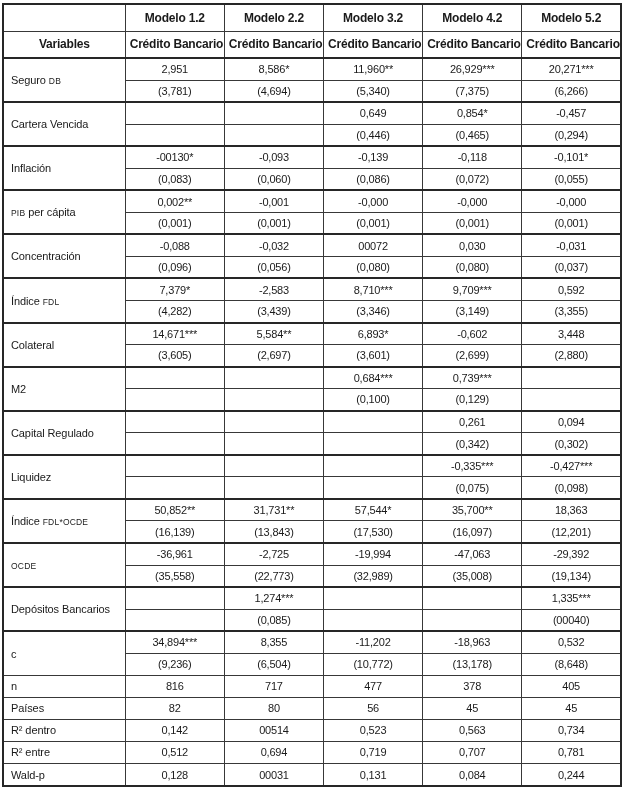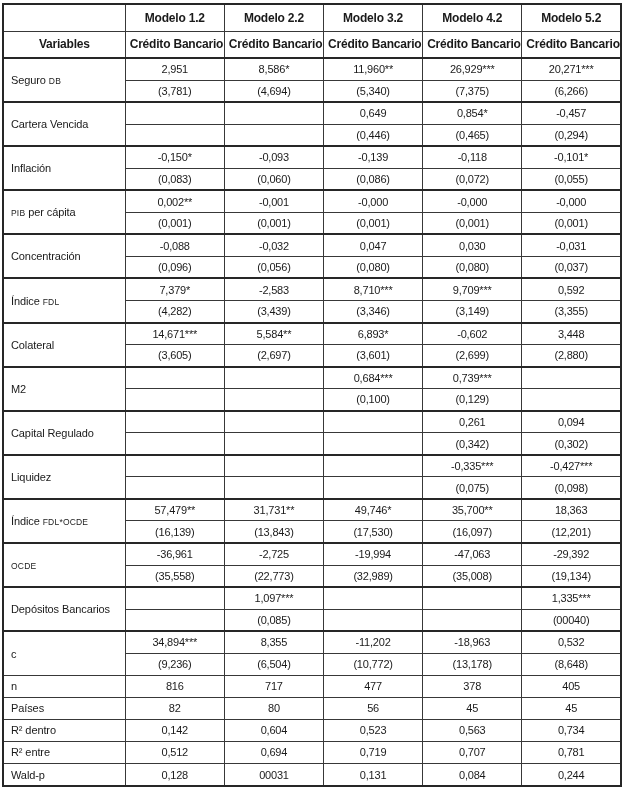--- a/index.html
+++ b/index.html
@@ -120,21 +120,21 @@
         </tr>
         <tr>
           <td class="val"></td>
           <td class="val"></td>
           <td class="val">(0,446)</td>
           <td class="val">(0,465)</td>
           <td class="val">(0,294)</td>
         </tr>
         <tr class="grp">
           <th class="lbl" rowspan="2"><span>Inflación</span></th>
-          <td class="val">-0,150*</td>
+          <td class="val">-00130*</td>
           <td class="val">-0,093</td>
           <td class="val">-0,139</td>
           <td class="val">-0,118</td>
           <td class="val">-0,101*</td>
         </tr>
         <tr>
           <td class="val">(0,083)</td>
           <td class="val">(0,060)</td>
           <td class="val">(0,086)</td>
           <td class="val">(0,072)</td>
@@ -152,21 +152,21 @@
           <td class="val">(0,001)</td>
           <td class="val">(0,001)</td>
           <td class="val">(0,001)</td>
           <td class="val">(0,001)</td>
           <td class="val">(0,001)</td>
         </tr>
         <tr class="grp">
           <th class="lbl" rowspan="2"><span>Concentración</span></th>
           <td class="val">-0,088</td>
           <td class="val">-0,032</td>
-          <td class="val">0,047</td>
+          <td class="val">00072</td>
           <td class="val">0,030</td>
           <td class="val">-0,031</td>
         </tr>
         <tr>
           <td class="val">(0,096)</td>
           <td class="val">(0,056)</td>
           <td class="val">(0,080)</td>
           <td class="val">(0,080)</td>
           <td class="val">(0,037)</td>
         </tr>
@@ -240,23 +240,23 @@
         </tr>
         <tr>
           <td class="val"></td>
           <td class="val"></td>
           <td class="val"></td>
           <td class="val">(0,075)</td>
           <td class="val">(0,098)</td>
         </tr>
         <tr class="grp">
           <th class="lbl" rowspan="2"><span>Índice </span><span class="sc">FDL*OCDE</span></th>
-          <td class="val">57,479**</td>
+          <td class="val">50,852**</td>
           <td class="val">31,731**</td>
-          <td class="val">49,746*</td>
+          <td class="val">57,544*</td>
           <td class="val">35,700**</td>
           <td class="val">18,363</td>
         </tr>
         <tr>
           <td class="val">(16,139)</td>
           <td class="val">(13,843)</td>
           <td class="val">(17,530)</td>
           <td class="val">(16,097)</td>
           <td class="val">(12,201)</td>
         </tr>
@@ -271,21 +271,21 @@
         <tr>
           <td class="val">(35,558)</td>
           <td class="val">(22,773)</td>
           <td class="val">(32,989)</td>
           <td class="val">(35,008)</td>
           <td class="val">(19,134)</td>
         </tr>
         <tr class="grp">
           <th class="lbl" rowspan="2"><span>Depósitos Bancarios</span></th>
           <td class="val"></td>
-          <td class="val">1,097***</td>
+          <td class="val">1,274***</td>
           <td class="val"></td>
           <td class="val"></td>
           <td class="val">1,335***</td>
         </tr>
         <tr>
           <td class="val"></td>
           <td class="val">(0,085)</td>
           <td class="val"></td>
           <td class="val"></td>
           <td class="val">(00040)</td>
@@ -317,21 +317,21 @@
           <th class="lbl">Países</th>
           <td class="stat">82</td>
           <td class="stat">80</td>
           <td class="stat">56</td>
           <td class="stat">45</td>
           <td class="stat">45</td>
         </tr>
         <tr>
           <th class="lbl">R² dentro</th>
           <td class="stat">0,142</td>
-          <td class="stat">0,604</td>
+          <td class="stat">00514</td>
           <td class="stat">0,523</td>
           <td class="stat">0,563</td>
           <td class="stat">0,734</td>
         </tr>
         <tr>
           <th class="lbl">R² entre</th>
           <td class="stat">0,512</td>
           <td class="stat">0,694</td>
           <td class="stat">0,719</td>
           <td class="stat">0,707</td>

